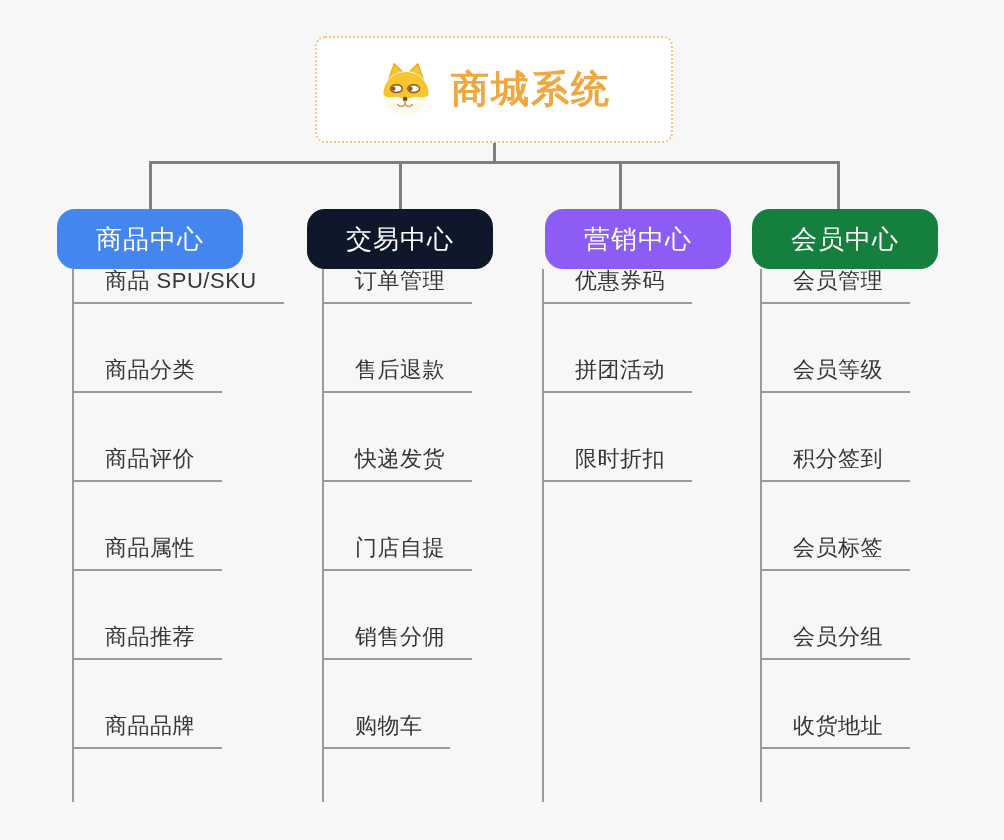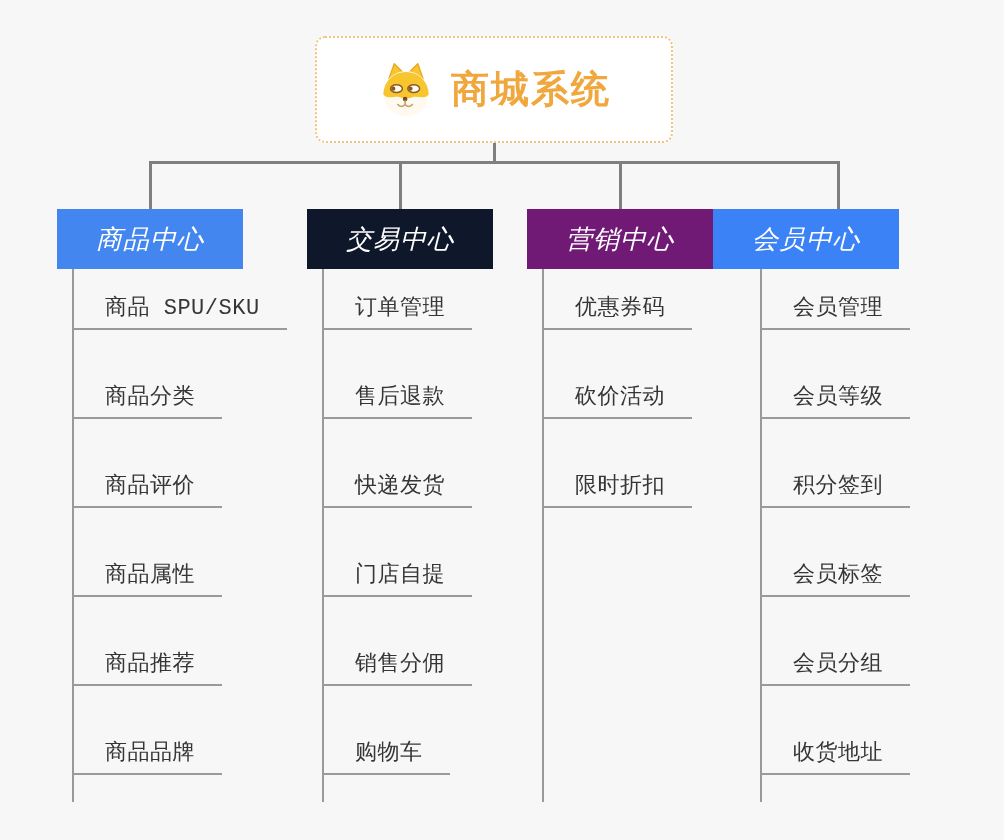--- a/index.html
+++ b/index.html
@@ -22,29 +22,29 @@
     font-size:38px;font-weight:600;letter-spacing:2px;color:#f0a83e;
   }
   .root-icon{width:58px;height:58px;flex:0 0 auto;}
 
   
   .conn{position:absolute;background:#7f7f7f;}
 
   
   .branch-box{
     position:absolute;top:209px;width:186px;height:60px;
-    border-radius:0;display:flex;align-items:center;justify-content:center;
+    border-radius:18px;display:flex;align-items:center;justify-content:center;
     color:#ffffff;font-size:26px;letter-spacing:1px;
-    box-sizing:border-box;cursor:default;font-style:italic;
+    box-sizing:border-box;cursor:default;
   }
 
   
   .spine{position:absolute;top:269px;width:2px;height:533px;background:#9a9a9a;}
   .leaves{position:absolute;top:266px;}
-  .leaf-row{height:89px;display:flex;align-items:center;font-family:Liberation Mono, monospace;}
+  .leaf-row{height:89px;display:flex;align-items:flex-start;}
   .leaf{
     display:inline-block;white-space:nowrap;
     padding:0 27px 6px 33px;
     border-bottom:2px solid #9a9a9a;
     font-size:22px;color:#363636;letter-spacing:0.5px;
   }
 </style>
 </head>
 <body>
 
@@ -124,36 +124,36 @@
           </div>
           <div class="leaf-row">
             <span class="leaf">销售分佣</span>
           </div>
           <div class="leaf-row">
             <span class="leaf">购物车</span>
           </div>
         </div>
   </div>
       <div>
-    <div class="branch-box" style="left: 527px; background: #701a75;">营销中心</div>
+    <div class="branch-box" style="left: 545px; background: #8b5cf6;">营销中心</div>
     <div class="spine" style="left: 542px;"></div>
     <div class="leaves" style="left: 542px;">
           <div class="leaf-row">
             <span class="leaf">优惠券码</span>
           </div>
           <div class="leaf-row">
-            <span class="leaf">砍价活动</span>
+            <span class="leaf">拼团活动</span>
           </div>
           <div class="leaf-row">
             <span class="leaf">限时折扣</span>
           </div>
         </div>
   </div>
       <div>
-    <div class="branch-box" style="left: 713px; background: #3b82f6;">会员中心</div>
+    <div class="branch-box" style="left: 752px; background: #15803d;">会员中心</div>
     <div class="spine" style="left: 760px;"></div>
     <div class="leaves" style="left: 760px;">
           <div class="leaf-row">
             <span class="leaf">会员管理</span>
           </div>
           <div class="leaf-row">
             <span class="leaf">会员等级</span>
           </div>
           <div class="leaf-row">
             <span class="leaf">积分签到</span>

